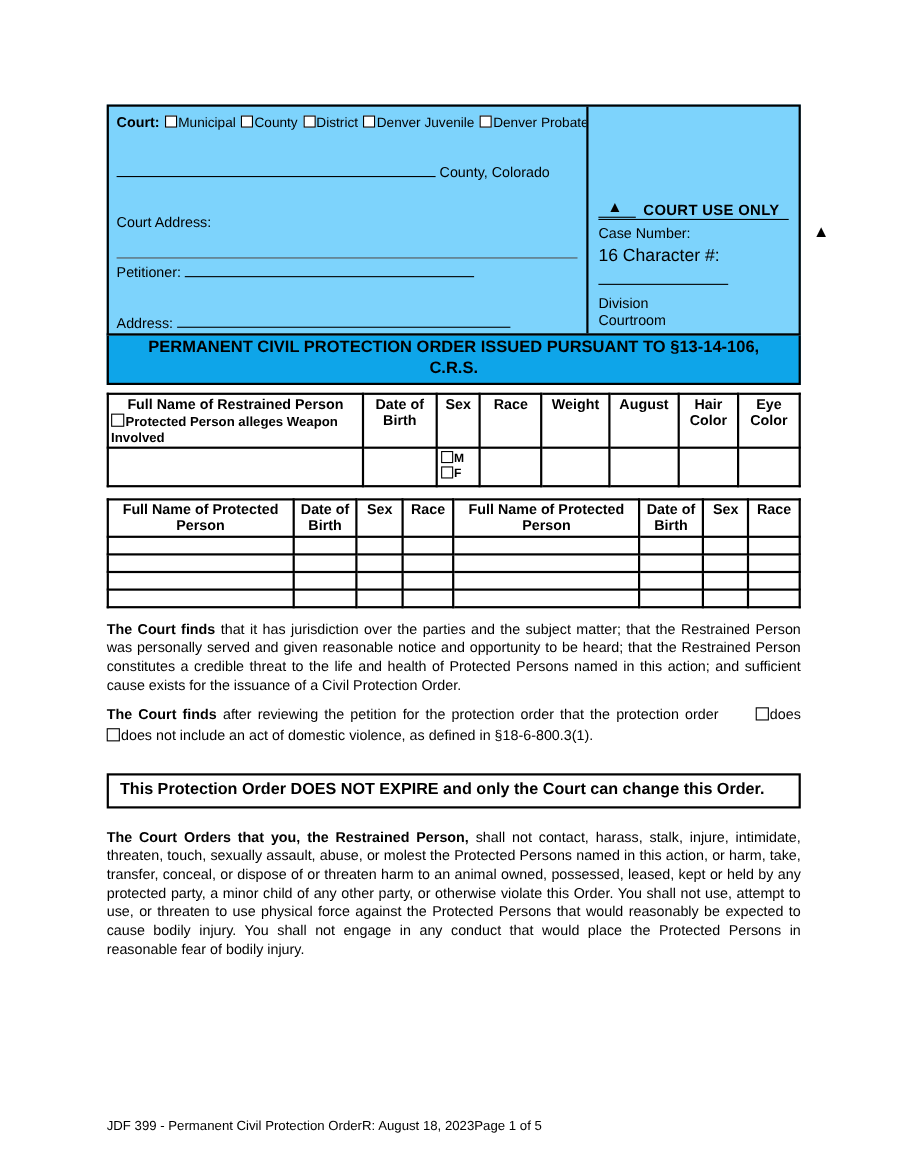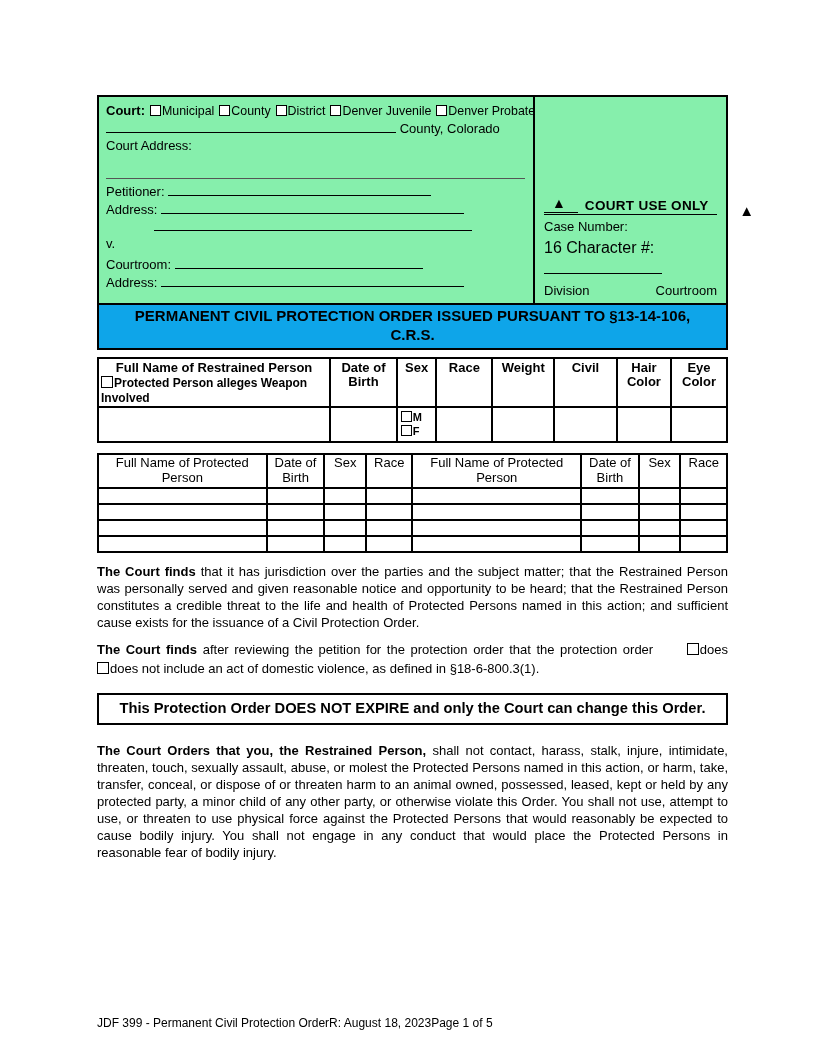--- a/index.html
+++ b/index.html
@@ -5,71 +5,71 @@
   html,body { margin:0; padding:0; }
   body {
     width:816px; height:1056px; position:relative;
     background:#ffffff; color:#000;
     font-family:"Liberation Sans","DejaVu Sans",sans-serif;
     font-size:13px;
   }
   .page { position:absolute; left:97px; top:95px; width:631px; }
 
   
-  .caption { display:flex; border:2px solid #000; height:210px; box-sizing:border-box; position:relative; background:#86efac; }
+  .caption { display:flex; border:2px solid #000; height:210px; box-sizing:border-box; position:relative; background:#7dd3fc; }
   .cap-left { width:436px; box-sizing:border-box; border-right:2px solid #000; padding:5px 8px 0 7px; overflow:hidden; }
   .cap-right { flex:1 1 auto; box-sizing:border-box; padding:0 9px 5px 9px; display:flex; flex-direction:column; justify-content:flex-end; }
 
   .court-row { white-space:nowrap; font-size:12.4px; line-height:17px; }
   .court-row b { font-size:13px; }
   .opt { margin-left:5px; }
 
   .cb { display:inline-block; width:9px; height:9px; border:1.6px solid #000; vertical-align:-1px; margin-right:1px; background:#fff; }
   .cb.big { width:10px; height:10px; }
 
-  .row { line-height:16.5px; white-space:nowrap; }
+  .row { line-height:16.5px; white-space:nowrap;margin-top:28px; }
   .ln { display:inline-block; border-bottom:1px solid #000; height:12px; }
   .county-ln { width:290px; }
   .w265 { width:263px; } .w305 { width:303px; } .w250 { width:248px; }
   .indent-ln { margin-left:48px; width:318px; }
   .cap-divider { border-bottom:1px solid #555; margin-top:24px; margin-bottom:4px; }
   .mt4 { margin-top:4px; }
 
   .cuo-head { border-bottom:1.5px solid #000; display:flex; align-items:flex-end; gap:7px; padding-bottom:1px; }
   .tri-seg { border-bottom:1px solid #000; padding:0 12px 3px 8px; line-height:11px; font-size:14px; }
   .cuo-title { font-weight:bold; font-size:13.5px; letter-spacing:.3px; }
   .case-row { margin-top:4px; line-height:16px; }
   .char-row { margin-top:6px; font-size:16px; line-height:13px; }
   .short-ln { width:118px; height:11px; border-bottom:1px solid #000; display:inline-block; margin-top:8px; }
-  .div-row { display:flex; justify-content:space-between; margin-top:9px; line-height:15px; }
+  .div-row { display:flex; justify-content:space-between; margin-top:9px; line-height:15px;flex-direction:column; }
   .outer-tri { position:absolute; right:-28px; top:106px; font-size:15px; line-height:15px; }
 
   
   .title-box { border:2px solid #000; margin-top:-2px; text-align:center; font-weight:700; font-size:15px; line-height:1.25; padding:2px 30px 3px; box-sizing:border-box; background:#0ea5e9; }
 
   
   table { width:100%; border-collapse:collapse; table-layout:fixed; }
   th, td { border:2px solid #000; box-sizing:border-box; }
   .rtable { margin-top:7px; }
   .rtable th { font-size:13px; font-weight:700; vertical-align:top; padding:2px 2px 1px; height:48px; line-height:1.15; }
   .rtable td { height:35px; }
   .name-th .nm { text-align:center; }
   .name-th .wn { text-align:left; font-size:12px; line-height:1.18; margin-top:1px; font-weight:700; }
   .sex-cell { font-size:11px; font-weight:700; padding-left:3px; line-height:14px; vertical-align:middle; }
   .ptable { margin-top:10px; }
-  .ptable th { font-size:13px; font-weight:400; vertical-align:top; padding:1px 2px; height:31px; line-height:1.15; text-align:center; }
+  .ptable th { font-size:13px; font-weight:700; vertical-align:top; padding:1px 2px; height:31px; line-height:1.15; text-align:center; }
   .ptable td { height:16px; }
 
   
   .para { margin:10px 0 0; text-align:justify; line-height:1.31; }
   .p2-line1 { margin-top:10px; text-align:justify; text-align-last:justify; line-height:1.31; }
   .p2-line2 { margin-top:2px; line-height:1.31; }
   .nowrap { white-space:nowrap;padding-left:28px; }
 
-  .expire-box { border:2px solid #000; margin-top:16px; padding:4px 10px 6px; text-align:center; }
+  .expire-box { border:2px solid #000; margin-top:26px; padding:4px 10px 6px; text-align:left; }
   .expire-h { font-weight:700; font-size:14.7px; line-height:1.24; }
   .expire-s { font-weight:700; font-size:12px; line-height:1.24; margin-top:2px; }
 
   .orders { margin-top:17px; }
 
   
   .footer { position:absolute; left:97px; width:631px; top:1016px; display:flex; justify-content:flex-start; font-size:12px; line-height:14px; }
 </style>
 </head>
 <body>
@@ -149,21 +149,21 @@
     <tbody>
         <tr>
       <th class="name-th">
         <div class="nm">Full Name of Restrained Person</div>
         <div class="wn"><span class="cb big"></span><span>Protected Person alleges Weapon Involved</span></div>
       </th>
       <th>Date of Birth</th>
       <th>Sex</th>
       <th>Race</th>
       <th>Weight</th>
-      <th>Civil</th>
+      <th>August</th>
       <th>Hair Color</th>
       <th>Eye Color</th>
     </tr>
     <tr>
       <td></td>
       <td></td>
       <td class="sex-cell">
         <div><span class="cb"></span><span>M</span></div>
         <div><span class="cb"></span><span>F</span></div>
       </td>

